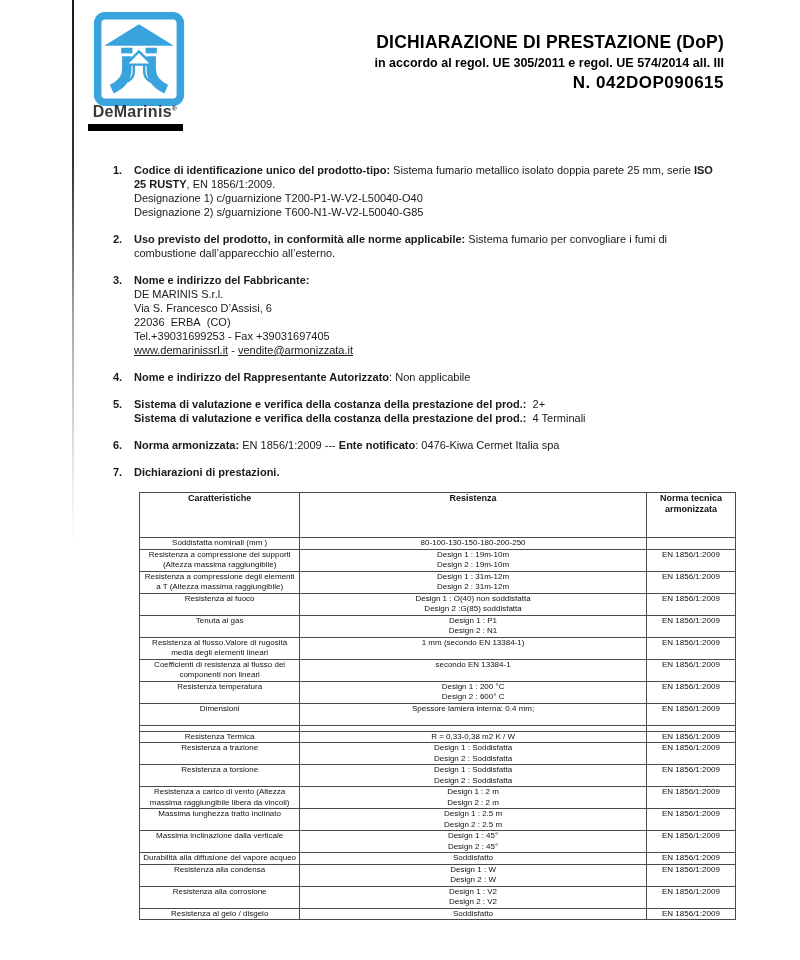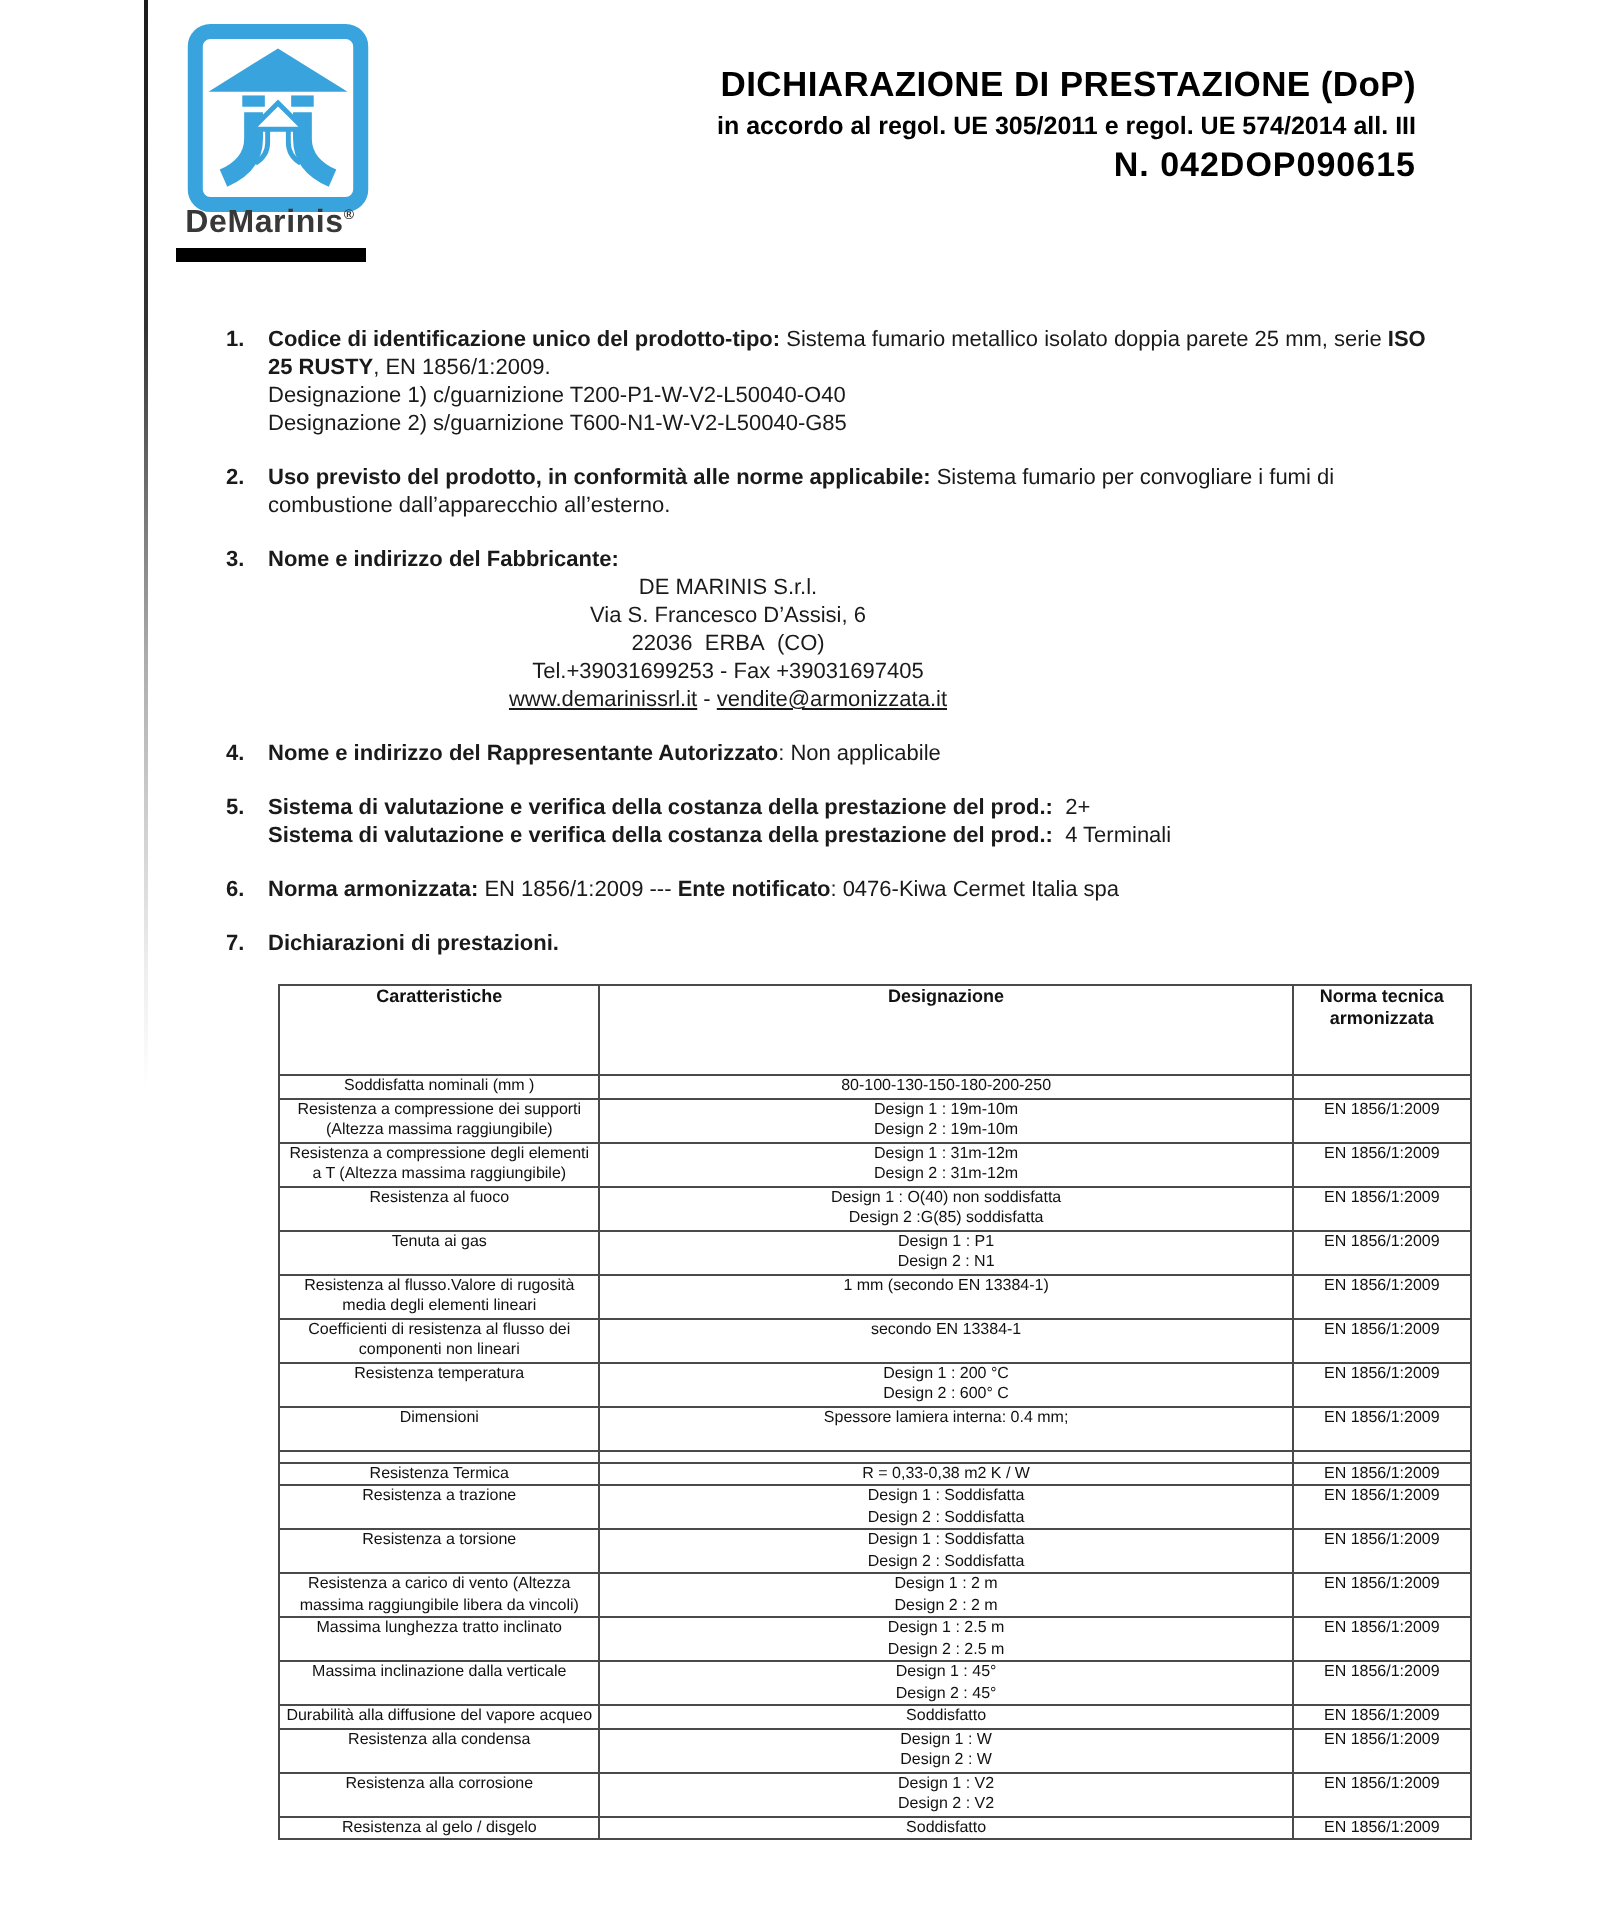--- a/index.html
+++ b/index.html
@@ -18,31 +18,31 @@
       rgba(70,70,70,.45) 60%, rgba(130,130,130,.15) 88%, rgba(0,0,0,0) 100%);
   }
   
   .logo-box { position:absolute; left:92px; top:10px; width:94px; height:98px; }
   .brand-name {
     position:absolute; left:84px; top:103px; width:102px; text-align:center;
     font-weight:bold; font-size:16px; letter-spacing:.3px; color:#383838; white-space:nowrap;
   }
   .brand-name .reg { font-size:7px; vertical-align:super; }
   .brand-underline { position:absolute; left:88px; top:124px; width:95px; height:7px; background:#000; }
-  .title-block { position:absolute; right:92px; top:32px; text-align:right; color:#000; }
+  .title-block { position:absolute; right:76px; top:32px; text-align:right; color:#000; }
   .title-main { font-weight:bold; font-size:17.5px; letter-spacing:.2px; }
   .title-sub  { font-weight:bold; font-size:12.5px; margin-top:3px;margin-left:32px; }
   .title-num  { font-weight:bold; font-size:17px; margin-top:3px; letter-spacing:.5px; }
   
   .content { padding:163px 85px 0 113px; font-size:11px; line-height:14px; }
   .item { display:flex; margin-bottom:13px; }
   .item .num { width:21px; flex:none; font-weight:bold; }
   .item .itext { flex:1; }
   .b { font-weight:bold; }
-  .center-block { width:460px; text-align:center; }
+  .center-block { width:460px; text-align:left; }
   .link { color:#1a1a1a; text-decoration:underline; cursor:pointer; }
   
   .table-wrap { margin:9px 0 0 105px;padding-left:34px; }
   table.perf { border-collapse:collapse; table-layout:fixed; width:597px; font-size:8px; line-height:10.5px; color:#111; }
   table.perf th, table.perf td {
     border:1px solid #4a4a4a; text-align:center; vertical-align:top;
     padding:0 2px; overflow:hidden;
   }
   table.perf thead th { font-size:9px; line-height:11px; font-weight:bold; height:44px; }
   th.vmid { vertical-align:middle; }
@@ -142,21 +142,21 @@
   <div class="table-wrap">
     <table class="perf">
       <colgroup>
           <col style="width:160px">
           <col style="width:346px">
           <col style="width:89px">
         </colgroup>
       <thead>
         <tr>
           <th class="vmid">Caratteristiche</th>
-          <th class="vmid">Designazione</th>
+          <th class="vmid">Resistenza</th>
           <th class="vtop">
             <div>Norma tecnica</div>
             <div>armonizzata</div>
           </th>
         </tr>
       </thead>
       <tbody>
           <tr>
             <td>Soddisfatta nominali (mm )</td>
             <td>

